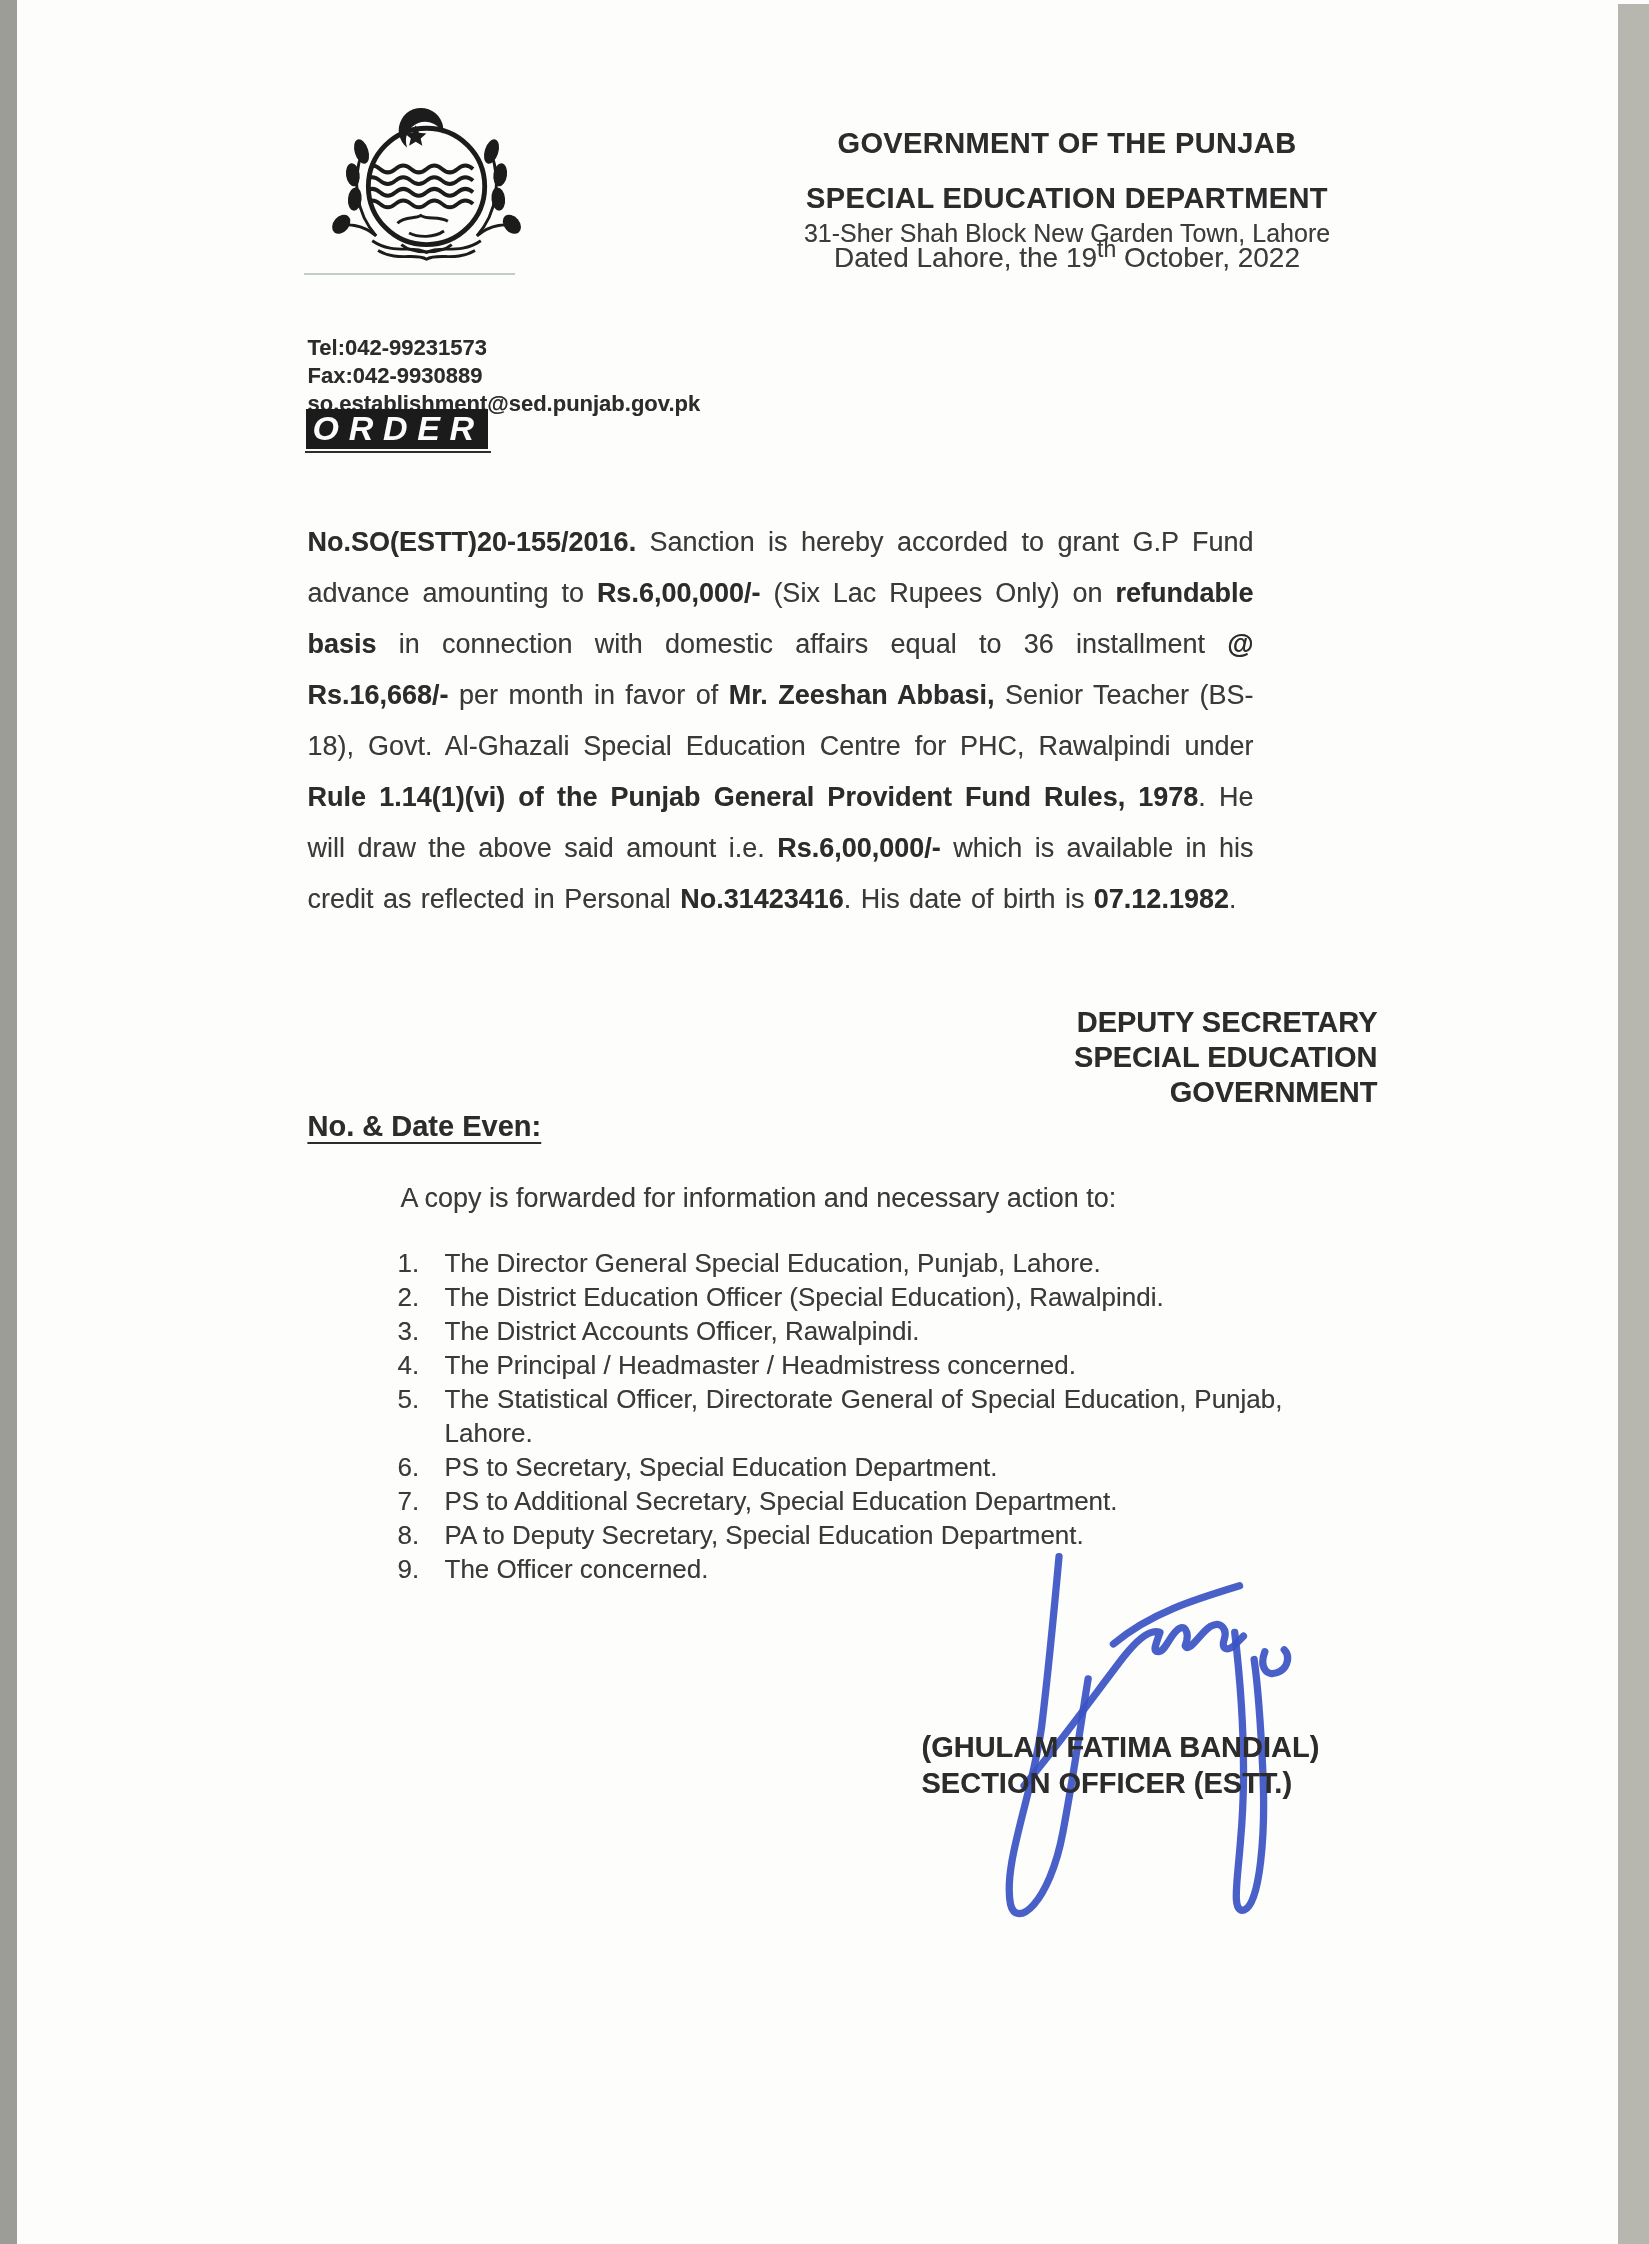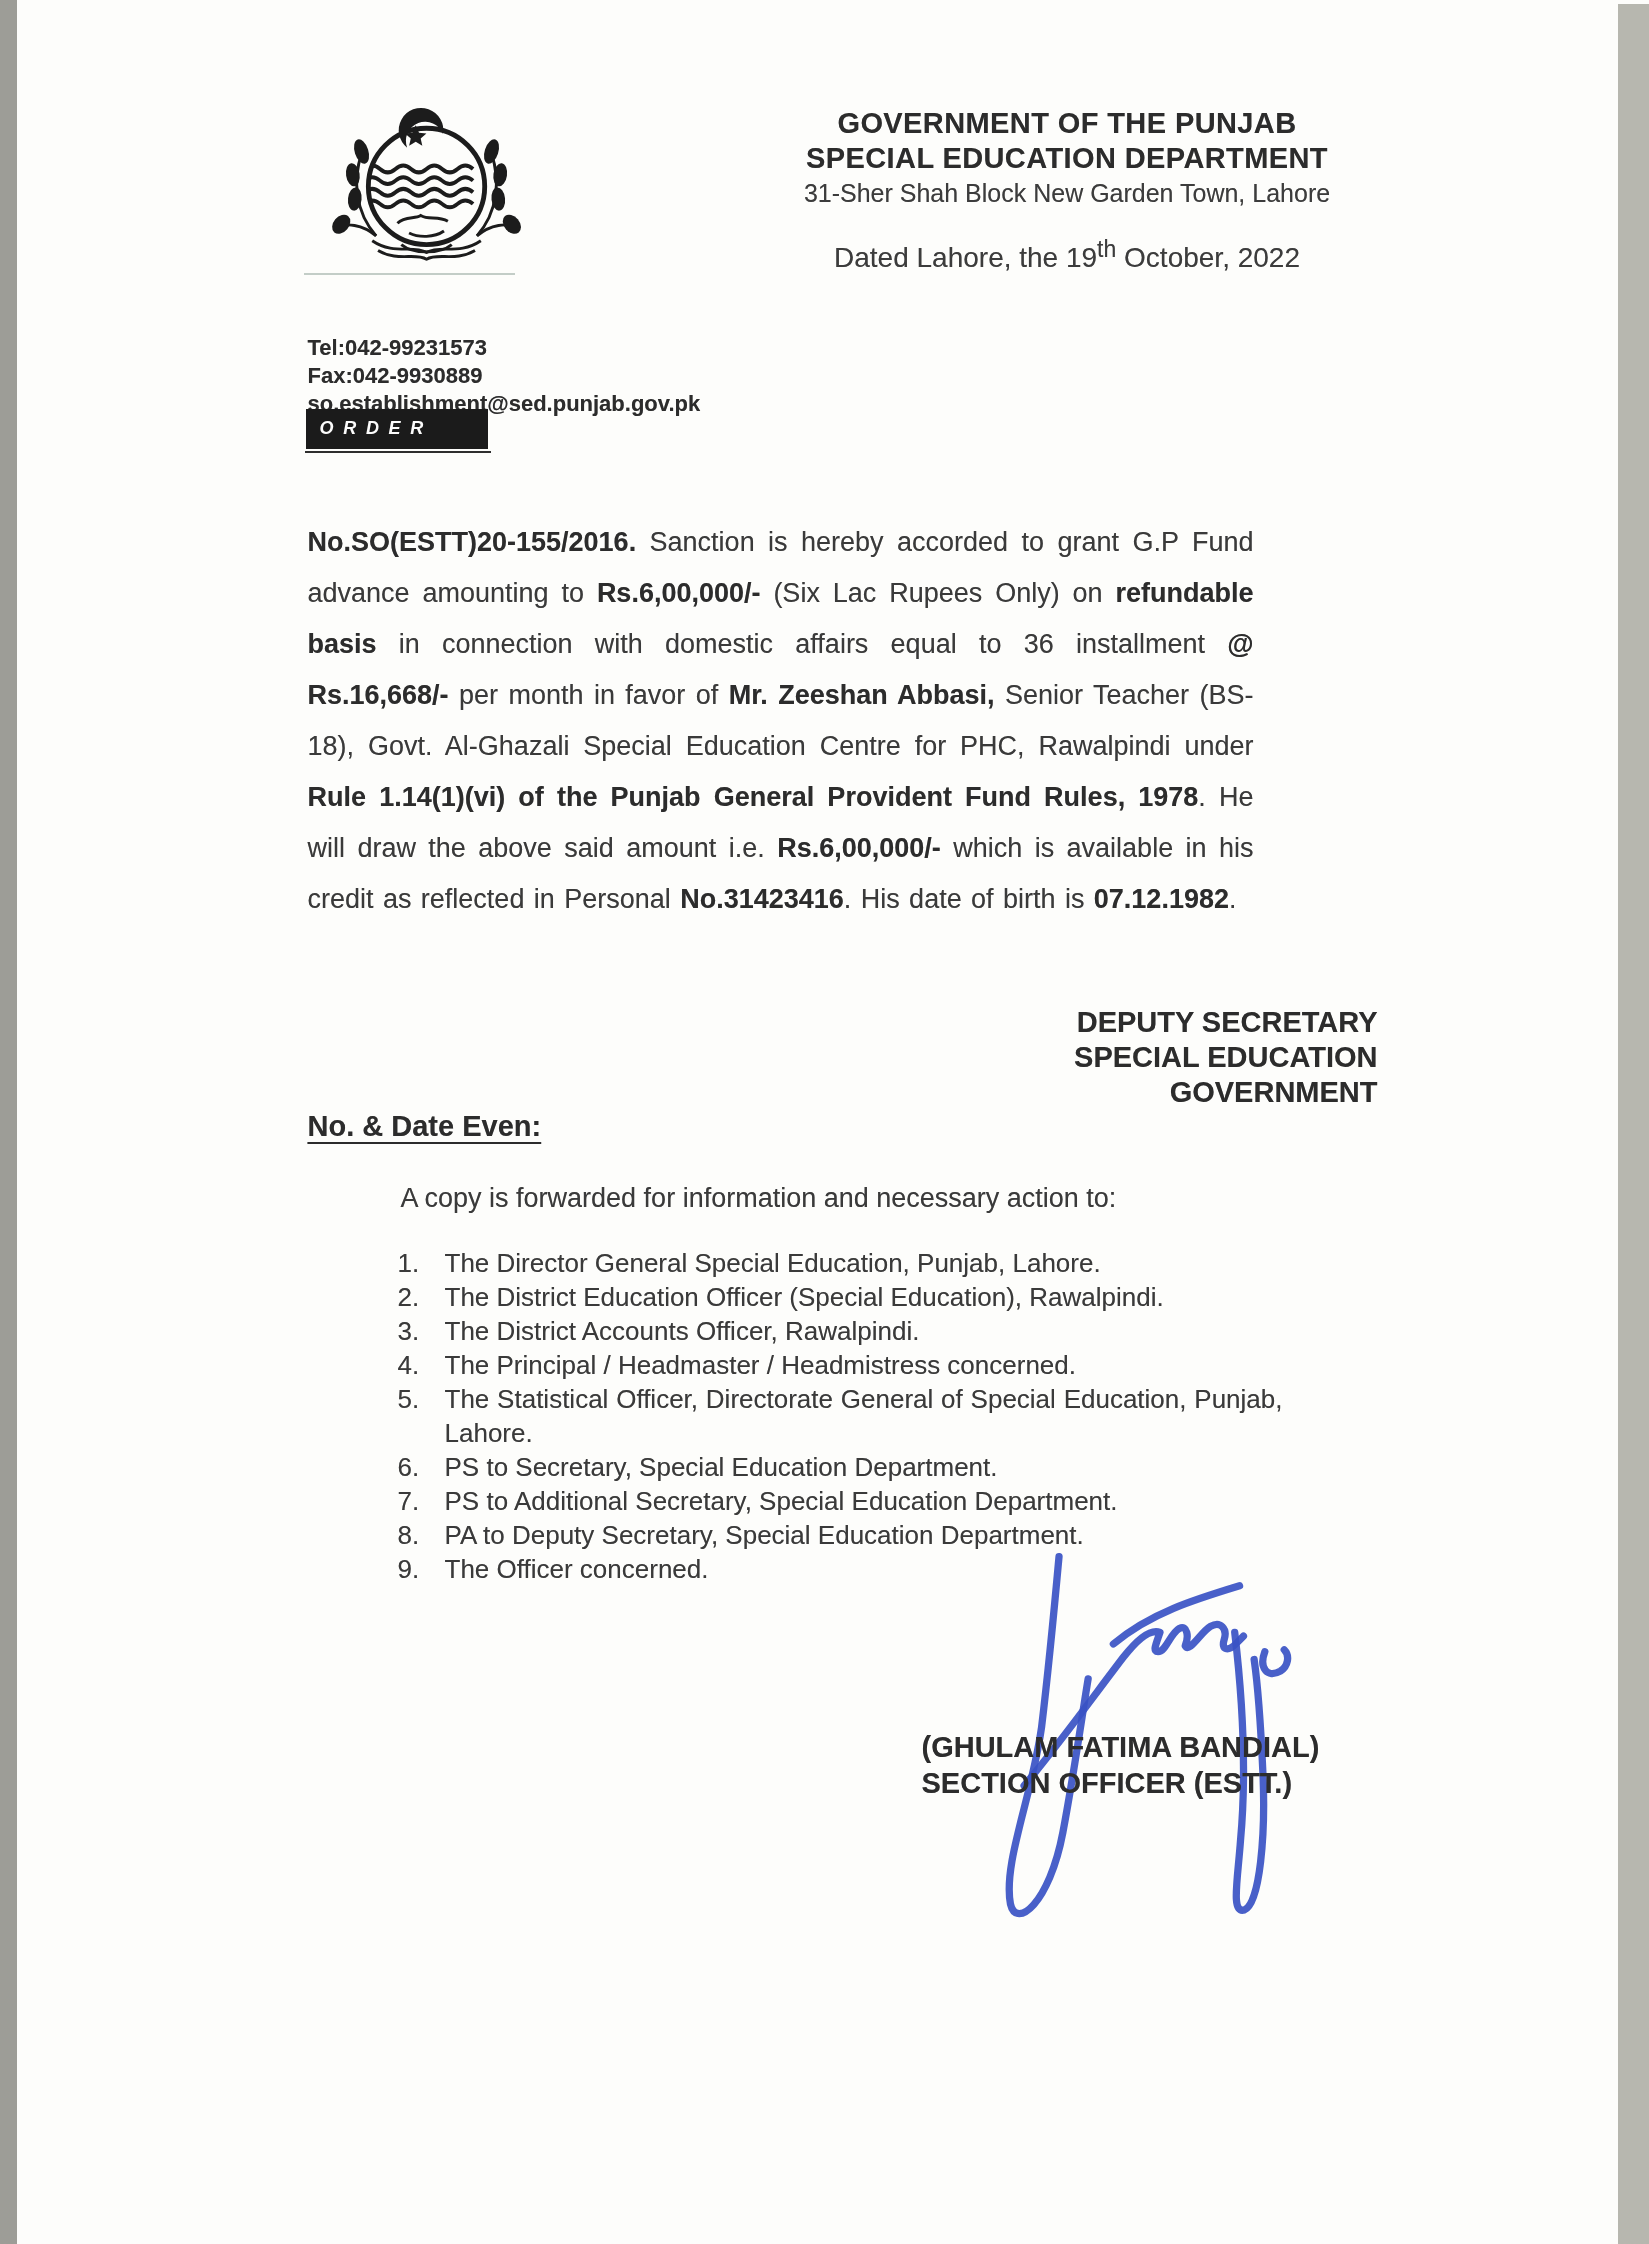--- a/index.html
+++ b/index.html
@@ -13,31 +13,31 @@
   }
   .edge-left{position:absolute;left:0;top:0;width:16.5px;height:2244px;background:var(--scan_edge_left,#9d9d97);}
   .edge-right{position:absolute;left:1618px;top:3.9px;width:32px;height:2241px;background:var(--scan_edge_right,#b7b7af);}
   .paper{position:absolute;left:16.5px;top:0;width:1601px;height:2244px;background:var(--paper,#fdfdfb);
          text-shadow:0 0 0.6px rgba(70,70,70,0.45);}
 
   
   .emblem{position:absolute;left:299px;top:97px;width:223px;height:175px;}
   .logo-rule{position:absolute;left:287px;top:273px;width:211px;height:1.9px;background:#c3cdc7;}
   .head-center{position:absolute;left:711px;top:106px;width:679px;text-align:center;}
-  .head-title{font-weight:bold;font-size:29px;line-height:35px;color:var(--ink_bold,#2c2c2c);letter-spacing:0.4px;}
+  .head-title{font-weight:bold;font-size:29px;line-height:35px;color:var(--ink_bold,#2c2c2c);letter-spacing:0.4px;margin-top:20px;}
   .head-addr{font-size:25px;line-height:34px;color:#3c3c3c;}
   .date-line{position:absolute;left:711px;top:242px;width:679px;text-align:center;font-size:28px;color:#3c3c3c;}
   .date-line sup{font-size:23px;line-height:0;}
   .contact{position:absolute;left:291px;top:302px;font-weight:bold;font-size:22px;line-height:28px;color:var(--ink_bold,#2c2c2c);margin-top:32px;}
   .contact .email{text-decoration-thickness:1.9px;text-underline-offset:3.9px;}
 
   
   .order-banner{position:absolute;left:289px;top:409px;width:182px;height:40px;background:var(--order_banner_bg,#1b1b1b);}
-  .order-banner span{display:block;color:#fbfbfb;font-weight:bold;font-style:italic;font-size:18px;line-height:39px;
-                     letter-spacing:9.7px;padding-left:14px;text-shadow:none;}
+  .order-banner span{display:block;color:#fbfbfb;font-weight:bold;font-style:italic;font-size:34px;line-height:39px;
+                     letter-spacing:9.7px;padding-left:7px;text-shadow:none;}
   .order-underline{position:absolute;left:288px;top:451px;width:186px;height:1.9px;background:#2e2e2e;}
 
   
   .order-body{position:absolute;left:291px;top:490px;width:946px;
               font-size:27px;line-height:51px;text-align:justify;word-spacing:1.9px;color:var(--ink,#3a3a3a);}
   .order-body b{color:var(--ink_bold,#2c2c2c);}
 
   
   .signatory{position:absolute;left:973px;top:1005px;width:388px;text-align:right;
              font-weight:bold;font-size:29px;line-height:35px;color:var(--ink_bold,#2c2c2c);}

